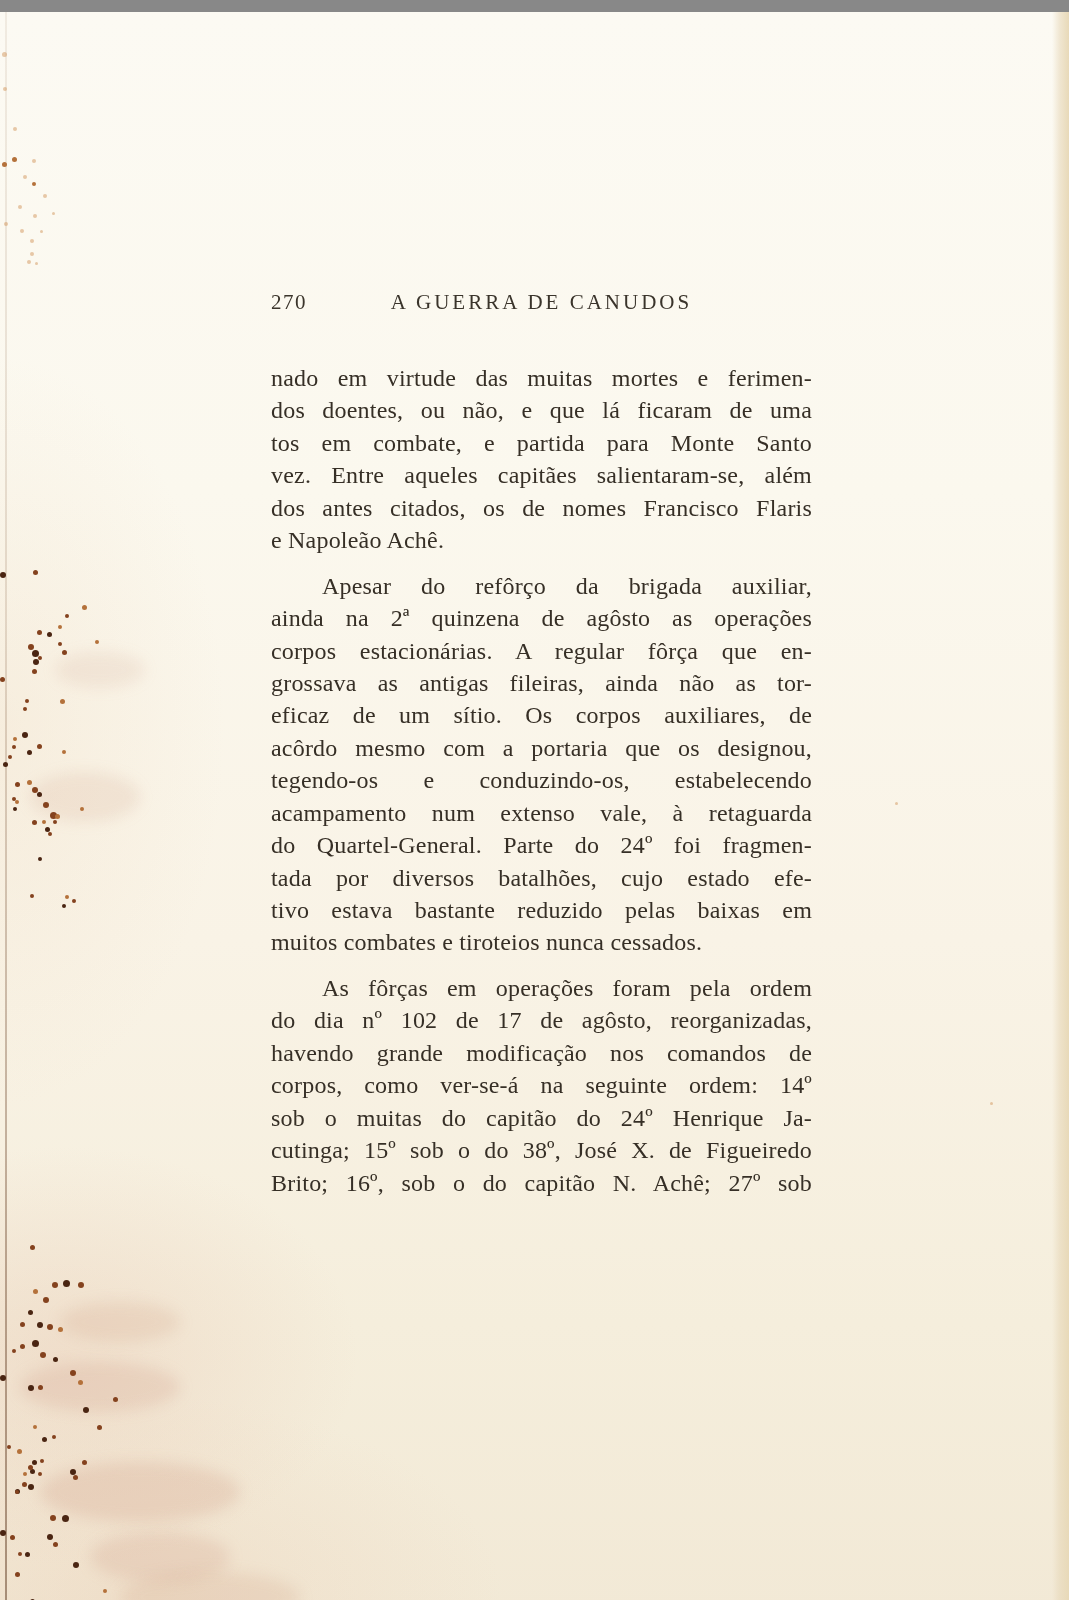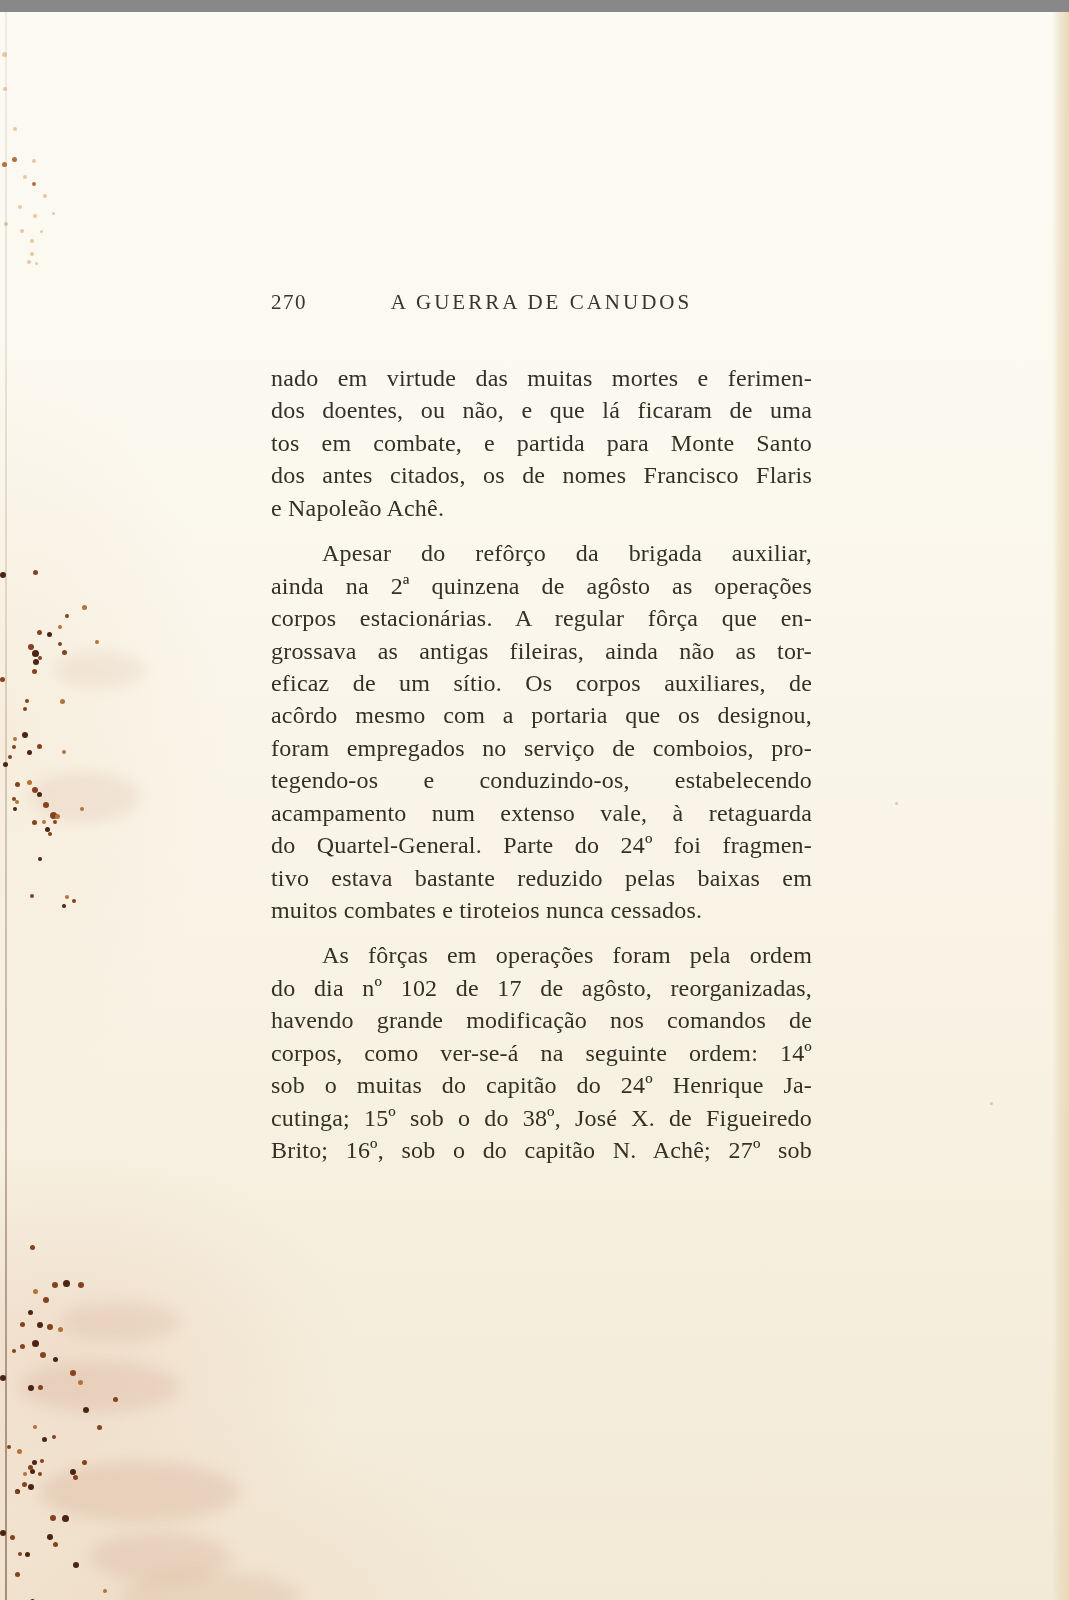--- a/index.html
+++ b/index.html
@@ -65,34 +65,35 @@
   <div class="header">
     <span class="pagenum">270</span>
     <span class="running-title">A GUERRA DE CANUDOS</span>
   </div>
 
   <div class="textblock" id="textblock">
       <div class="para">
         <div class="line">nado em virtude das muitas mortes e ferimen-</div>
         <div class="line">dos doentes, ou não, e que lá ficaram de uma</div>
         <div class="line">tos em combate, e partida para Monte Santo</div>
+        <div class="line">vez. Entre aqueles capitães salientaram-se, além</div>
         <div class="line">dos antes citados, os de nomes Francisco Flaris</div>
         <div class="line lastline">e Napoleão Achê.</div>
       </div>
       <div class="para">
         <div class="line indent">Apesar do refôrço da brigada auxiliar,</div>
         <div class="line">ainda na 2ª quinzena de agôsto as operações</div>
         <div class="line">corpos estacionárias. A regular fôrça que en-</div>
         <div class="line">grossava as antigas fileiras, ainda não as tor-</div>
         <div class="line">eficaz de um sítio. Os corpos auxiliares, de</div>
         <div class="line">acôrdo mesmo com a portaria que os designou,</div>
-        <div class="line">foram empregados no serviço de comboios, pro-</div>
         <div class="line">tegendo-os e conduzindo-os, estabelecendo</div>
         <div class="line">acampamento num extenso vale, à retaguarda</div>
         <div class="line">do Quartel-General. Parte do 24º foi fragmen-</div>
+        <div class="line">tada por diversos batalhões, cujo estado efe-</div>
         <div class="line">tivo estava bastante reduzido pelas baixas em</div>
         <div class="line lastline">muitos combates e tiroteios nunca cessados.</div>
       </div>
       <div class="para">
         <div class="line indent">As fôrças em operações foram pela ordem</div>
         <div class="line">do dia nº 102 de 17 de agôsto, reorganizadas,</div>
         <div class="line">havendo grande modificação nos comandos de</div>
         <div class="line">corpos, como ver-se-á na seguinte ordem: 14º</div>
         <div class="line">sob o muitas do capitão do 24º Henrique Ja-</div>
         <div class="line">cutinga; 15º sob o do 38º, José X. de Figueiredo</div>

